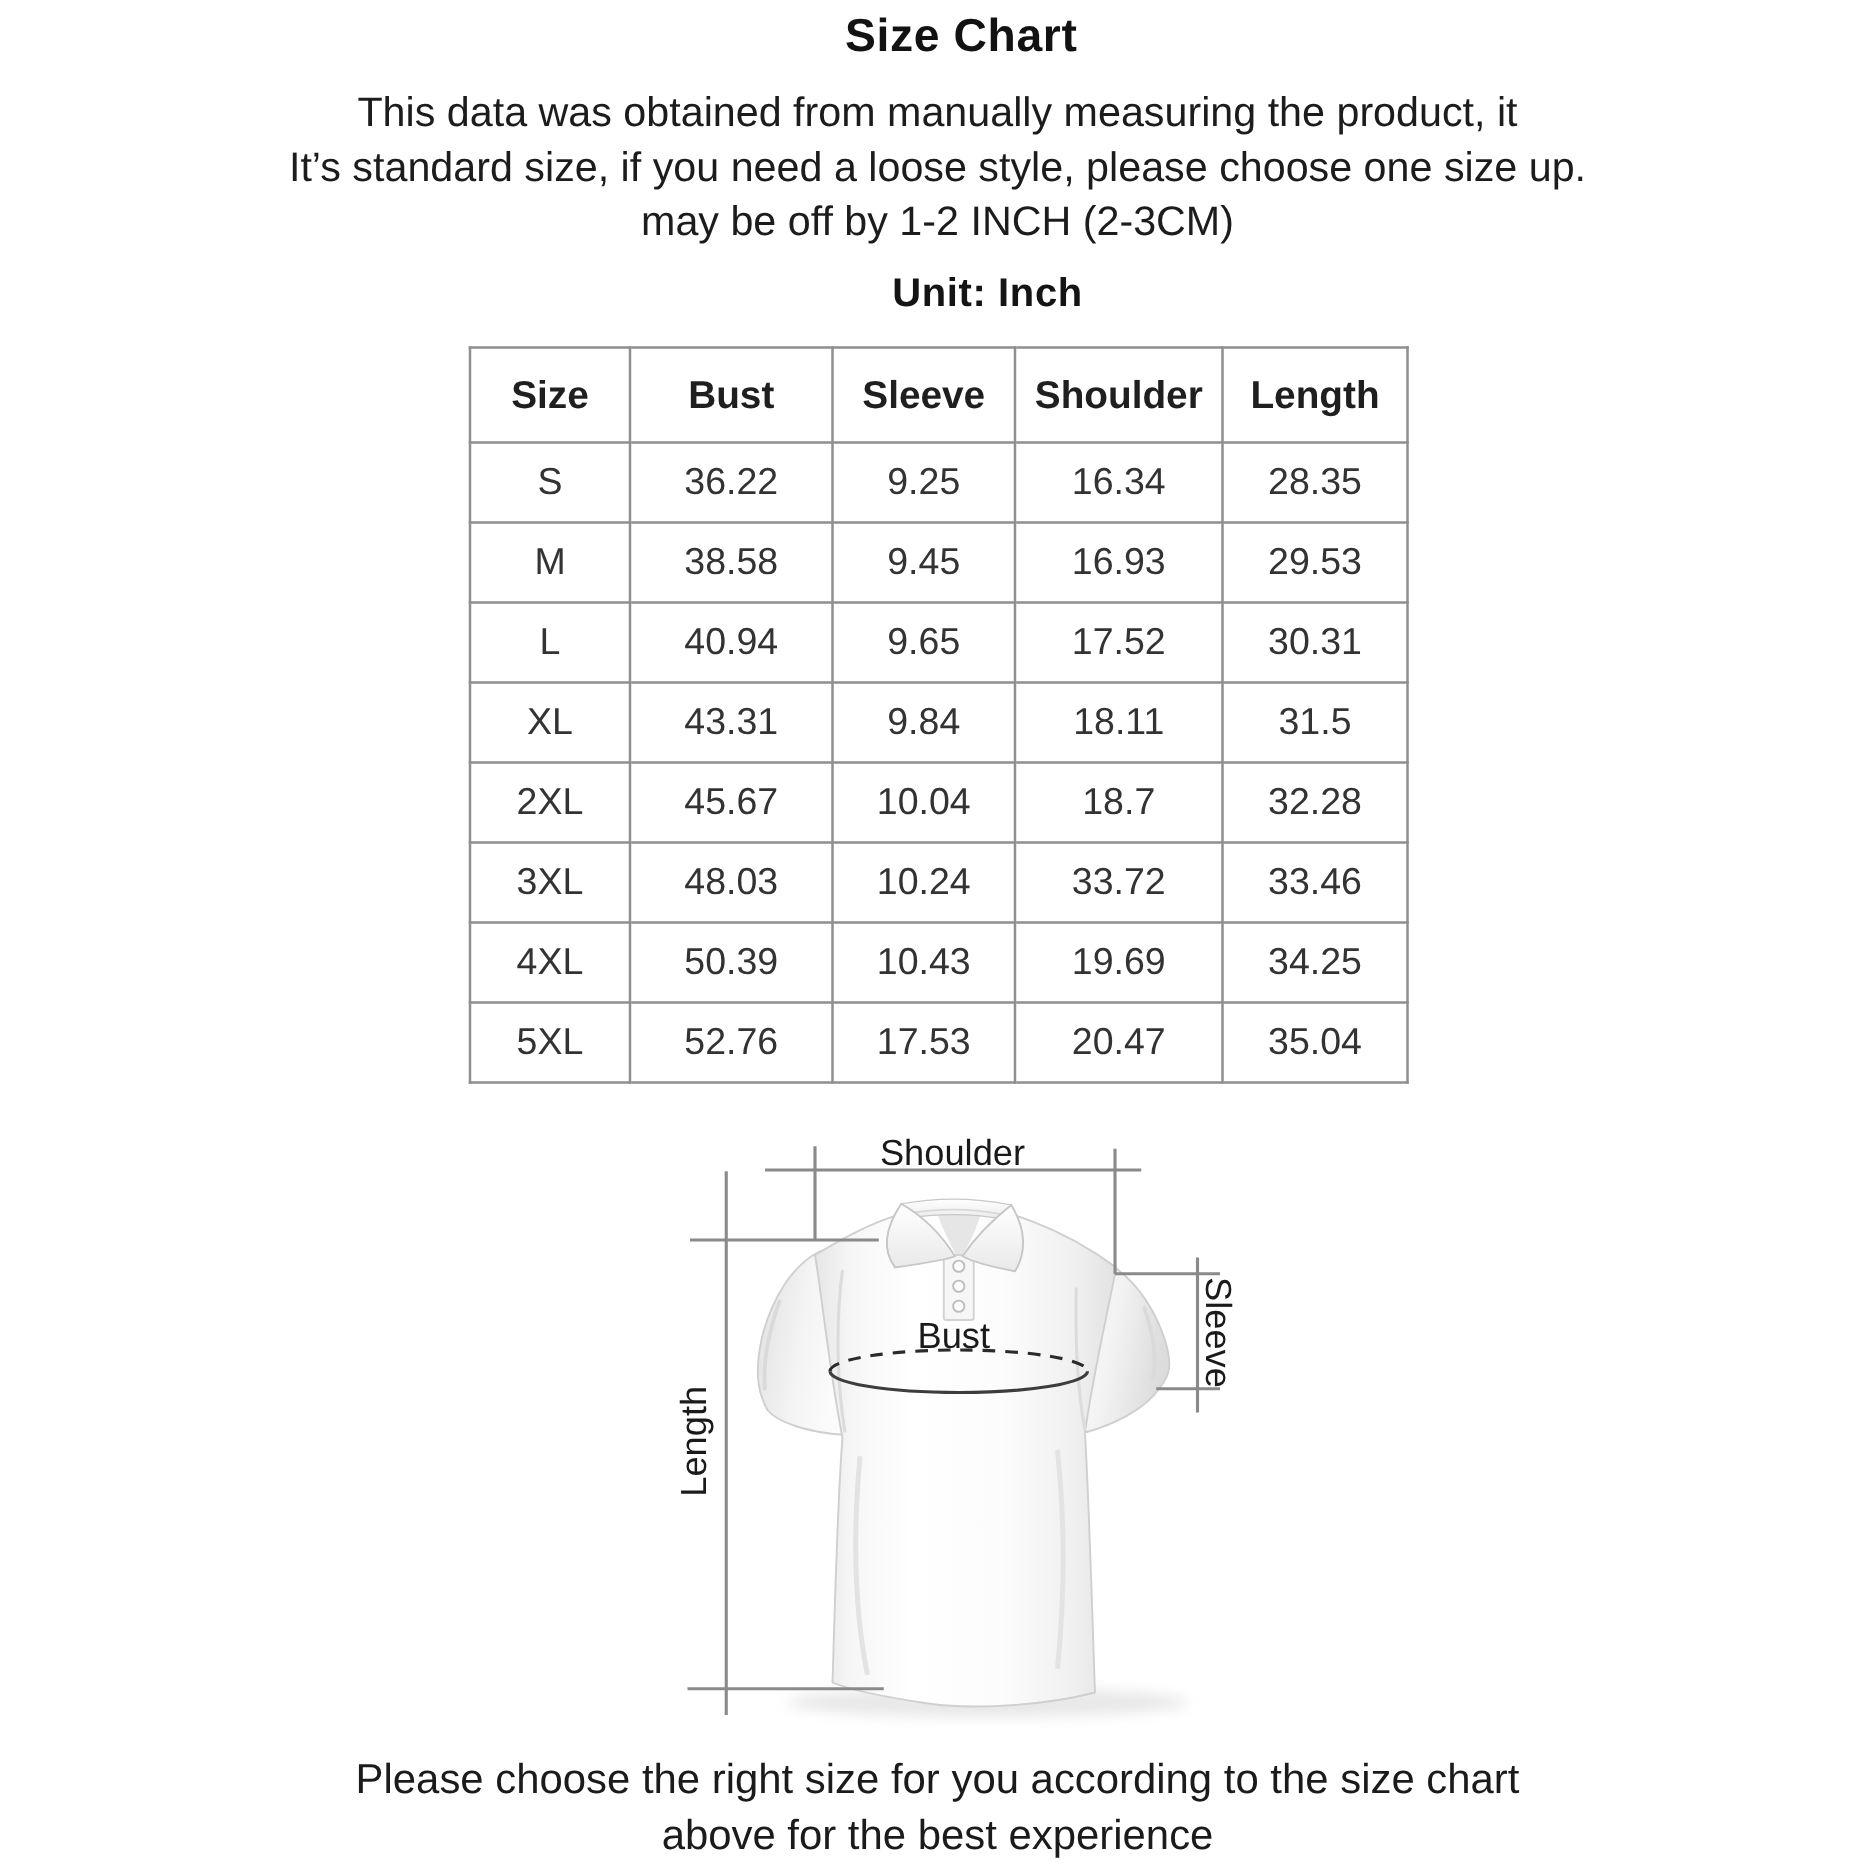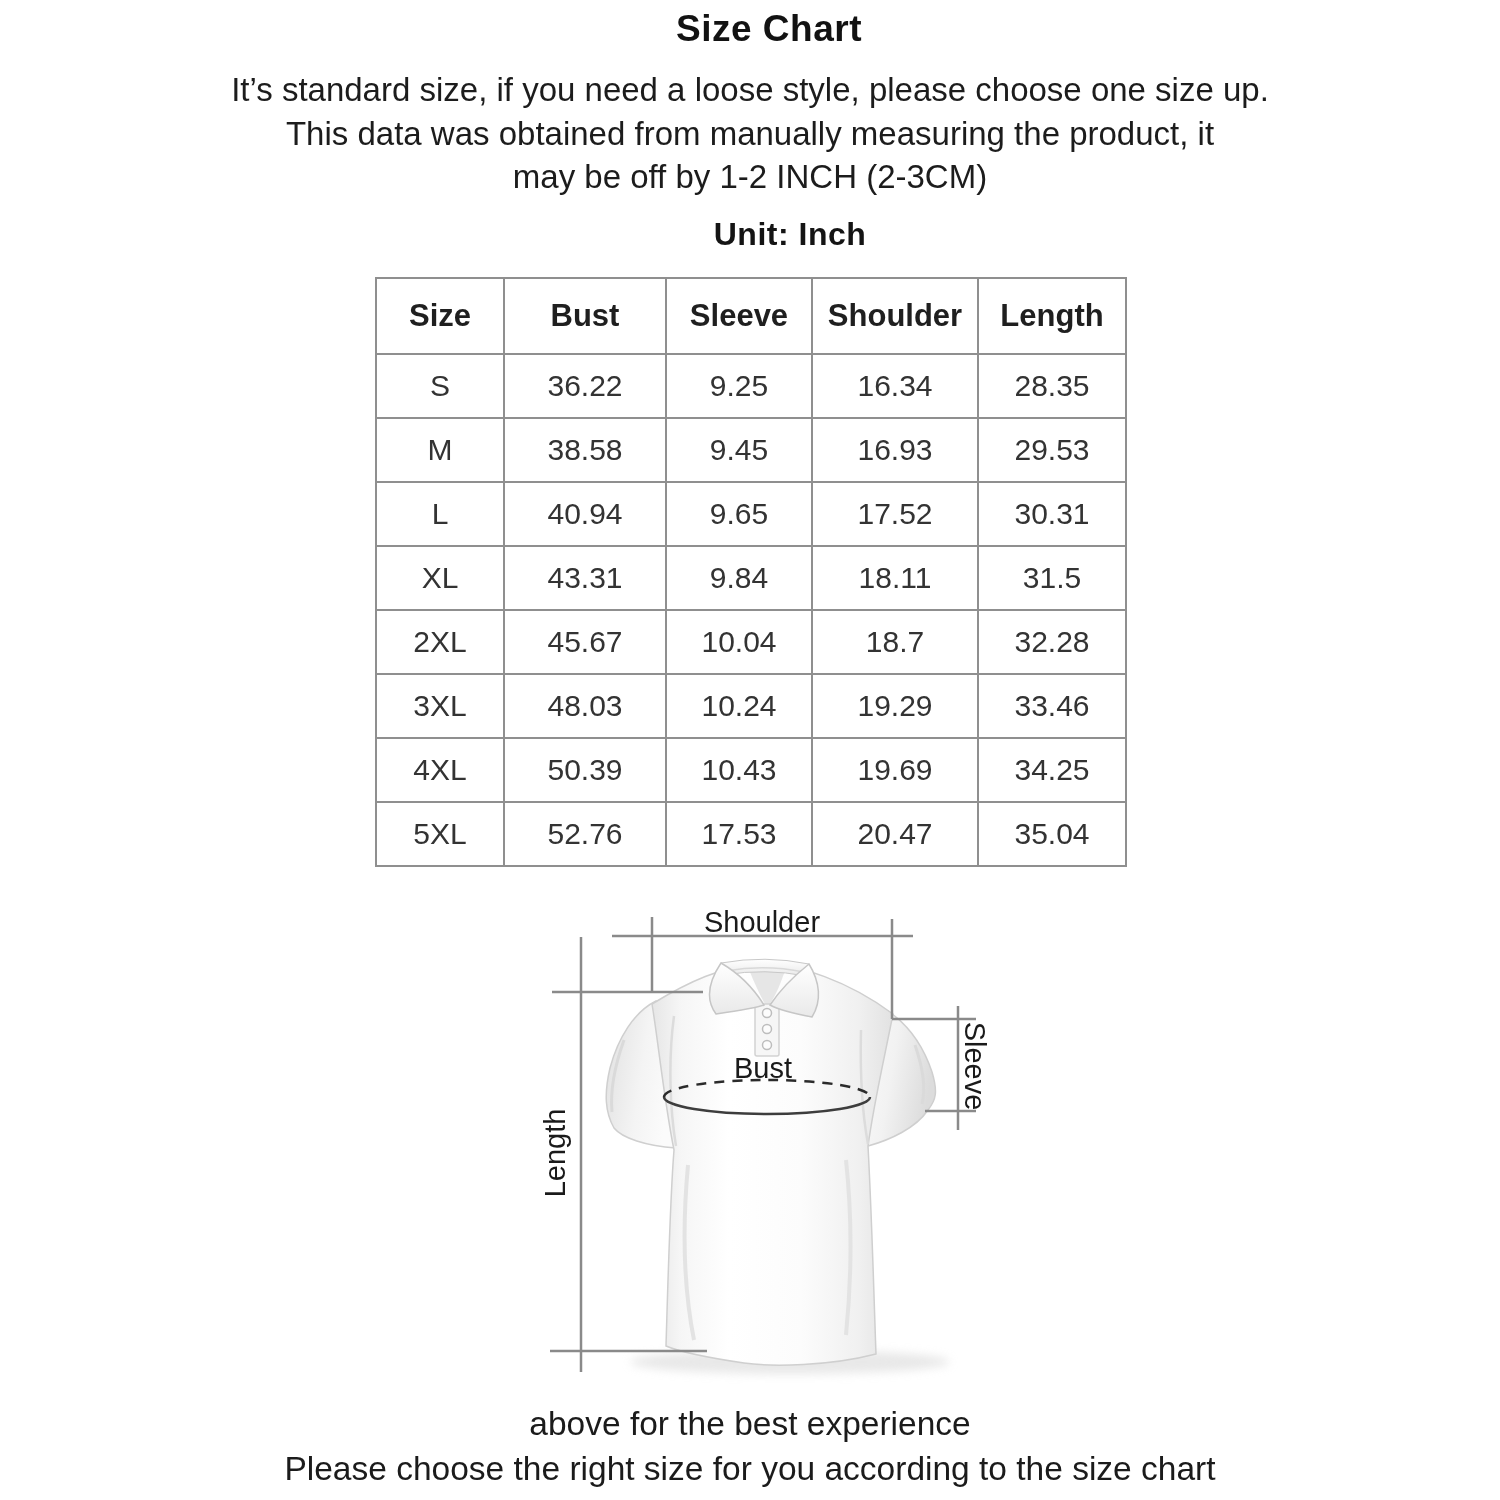--- a/index.html
+++ b/index.html
@@ -28,22 +28,22 @@
           font-size:33.5px;line-height:45px;color:#1b1b1b;}
 </style>
 </head>
 <body>
 
 <div class="page">
 
   <div class="title">Size Chart</div>
 
   <div class="intro">
+    <div>This data was obtained from manually measuring the product, it</div>
     <div>It’s standard size, if you need a loose style, please choose one size up.</div>
-    <div>This data was obtained from manually measuring the product, it</div>
     <div>may be off by 1-2 INCH (2-3CM)</div>
   </div>
 
   <div class="unit">Unit: Inch</div>
 
   <table class="size-table">
     <colgroup>
       <col style="width:128px">
         <col style="width:162px">
         <col style="width:146px">
@@ -92,21 +92,21 @@
         <td>2XL</td>
         <td>45.67</td>
         <td>10.04</td>
         <td>18.7</td>
         <td>32.28</td>
       </tr>
       <tr>
         <td>3XL</td>
         <td>48.03</td>
         <td>10.24</td>
-        <td>19.29</td>
+        <td>33.72</td>
         <td>33.46</td>
       </tr>
       <tr>
         <td>4XL</td>
         <td>50.39</td>
         <td>10.43</td>
         <td>19.69</td>
         <td>34.25</td>
       </tr>
       <tr>
@@ -198,17 +198,17 @@
       <path d="M 664,1097 A 103 17 0 0 0 870,1097" fill="none" stroke="#3d3d3d" stroke-width="2.5"></path>
     </g>
 
     <text class="diagram-label" x="762" y="932" text-anchor="middle">Shoulder</text>
     <text class="diagram-label" x="763" y="1078" text-anchor="middle">Bust</text>
     <text class="diagram-label" x="965" y="1066" text-anchor="middle" transform="rotate(90 965 1066)">Sleeve</text>
     <text class="diagram-label" x="565" y="1153" text-anchor="middle" transform="rotate(-90 565 1153)">Length</text>
   </svg>
 
   <div class="footer">
+    <div>Please choose the right size for you according to the size chart</div>
     <div>above for the best experience</div>
-    <div>Please choose the right size for you according to the size chart</div>
   </div>
 
 </div>
 
 </body></html>

